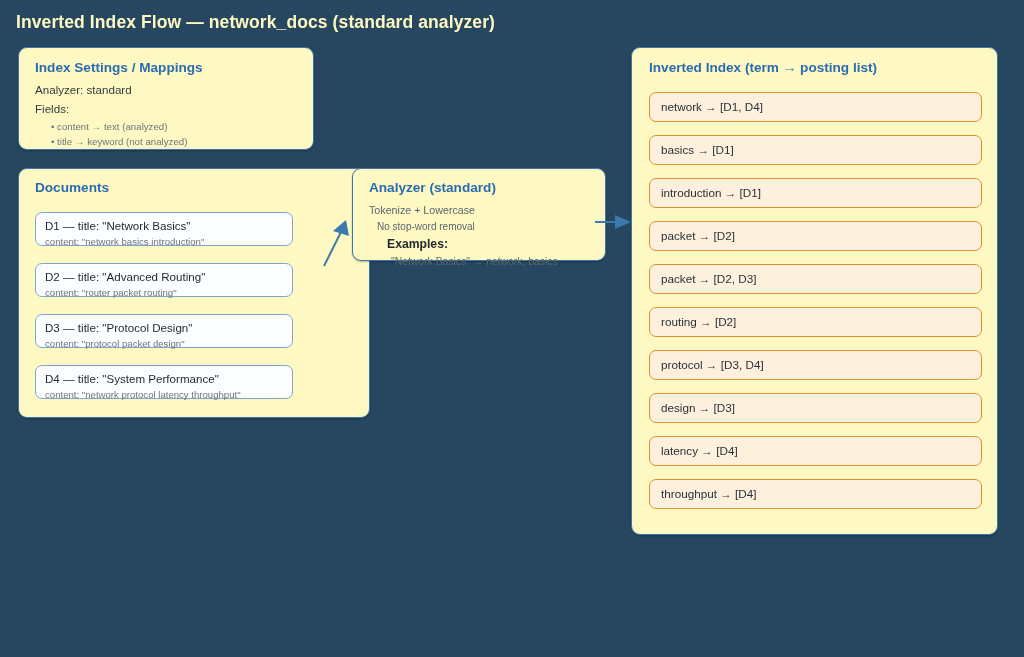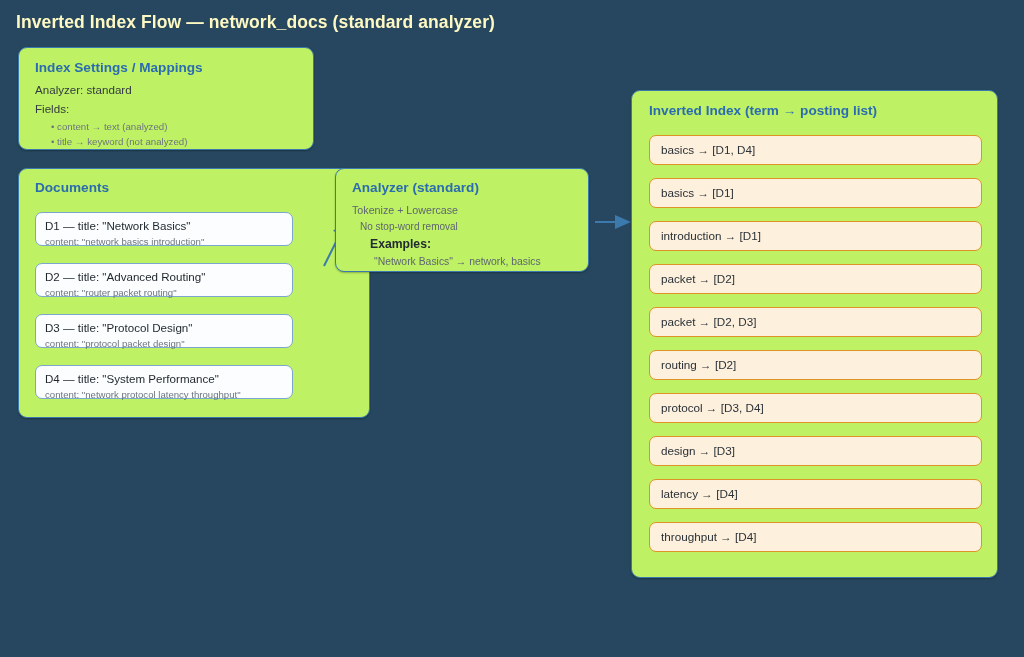--- a/index.html
+++ b/index.html
@@ -29,21 +29,21 @@
     font-size: 17.5px;
     font-weight: bold;
     color: #fef9c3;
     letter-spacing: 0.1px;
     white-space: nowrap;
   }
 
   
   .panel {
     position: absolute;
-    background: #bef264;
+    background: #fef9c3;
     border: 1.6px solid #3b78ad;
     border-radius: 9px;
     box-sizing: border-box;
     box-shadow: 0 1px 2px rgba(0,0,0,0.28);
     text-decoration: underline;
   }
   .panel-title {
     color: #2b6cb0;
     font-size: 13.6px;
     font-weight: bold;
@@ -124,38 +124,37 @@
     position: absolute;
     left: 9px;
     top: 23px;
     font-size: 9.6px;
     color: #6c757e;
     white-space: nowrap;
   }
 
   
   #panel-analyzer {
-    left: 335px;
+    left: 352px;
     top: 168px;
     width: 254px;
-    height: 104px;
+    height: 93px;
   }
   #panel-analyzer .panel-title { position: absolute; left: 16px; top: 11px; }
   #panel-analyzer .l1 { position: absolute; left: 16px; top: 35px; font-size: 10.7px; }
   #panel-analyzer .l2 { position: absolute; left: 16px; top: 52px; font-size: 10px; padding-left: 8px; }
   #panel-analyzer .l3 { position: absolute; left: 16px; top: 68px; padding-left: 18px; }
   #panel-analyzer .l4 { position: absolute; left: 16px; top: 87px; }
 
   
   #panel-index {
     left: 631px;
     top: 47px;
     width: 367px;
     height: 488px;
-    margin-top: 43px;
   }
   #panel-index .panel-title { position: absolute; left: 17px; top: 12px; }
   .term-list {
     position: absolute;
     left: 17px;
     top: 44px;
     width: 333px;
   }
   .term-row {
     height: 30px;
@@ -237,21 +236,21 @@
 
   <svg class="arrow-svg" id="arrow-analyzer-index" width="40" height="28" viewBox="0 0 40 28">
     <line x1="0" y1="14" x2="24" y2="14" stroke="#3c79ad" stroke-width="2"></line>
     <polygon points="36,14 20,7 20,21" fill="#3c79ad"></polygon>
   </svg>
 
   <div class="panel" id="panel-index">
     <div class="panel-title">Inverted Index (term → posting list)</div>
     <div class="term-list">
       <div class="term-row">
-        <div class="term-text">basics → [D1, D4]</div>
+        <div class="term-text">network → [D1, D4]</div>
       </div>
       <div class="term-row">
         <div class="term-text">basics → [D1]</div>
       </div>
       <div class="term-row">
         <div class="term-text">introduction → [D1]</div>
       </div>
       <div class="term-row">
         <div class="term-text">packet → [D2]</div>
       </div>

